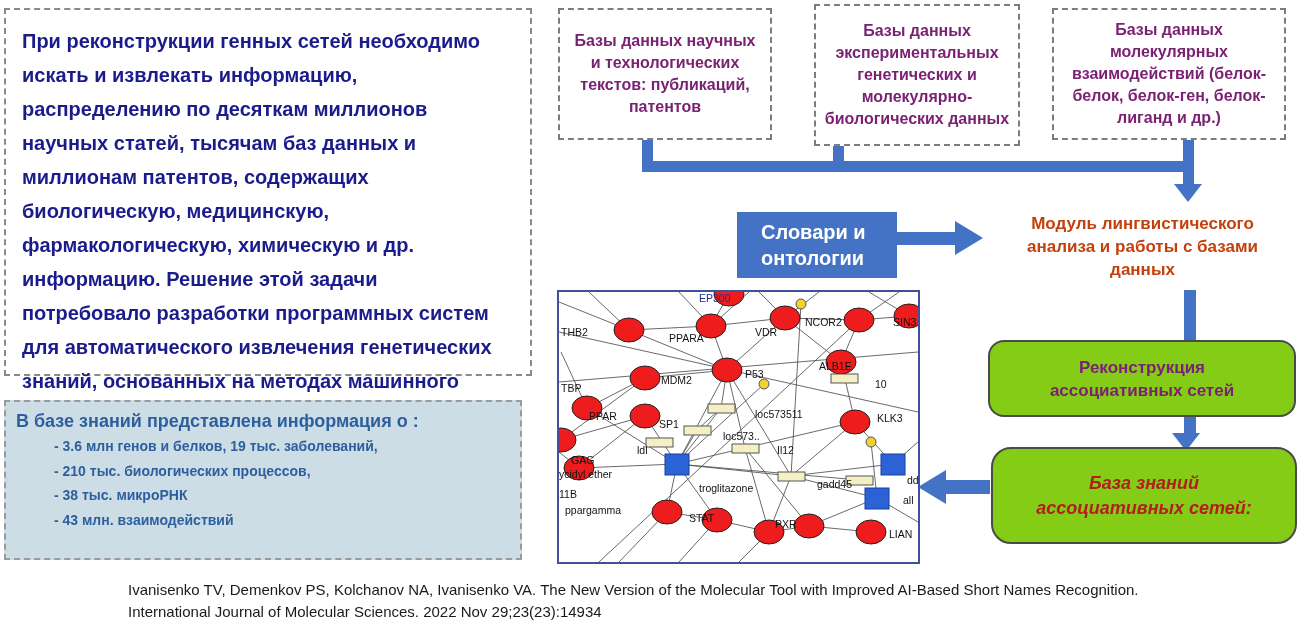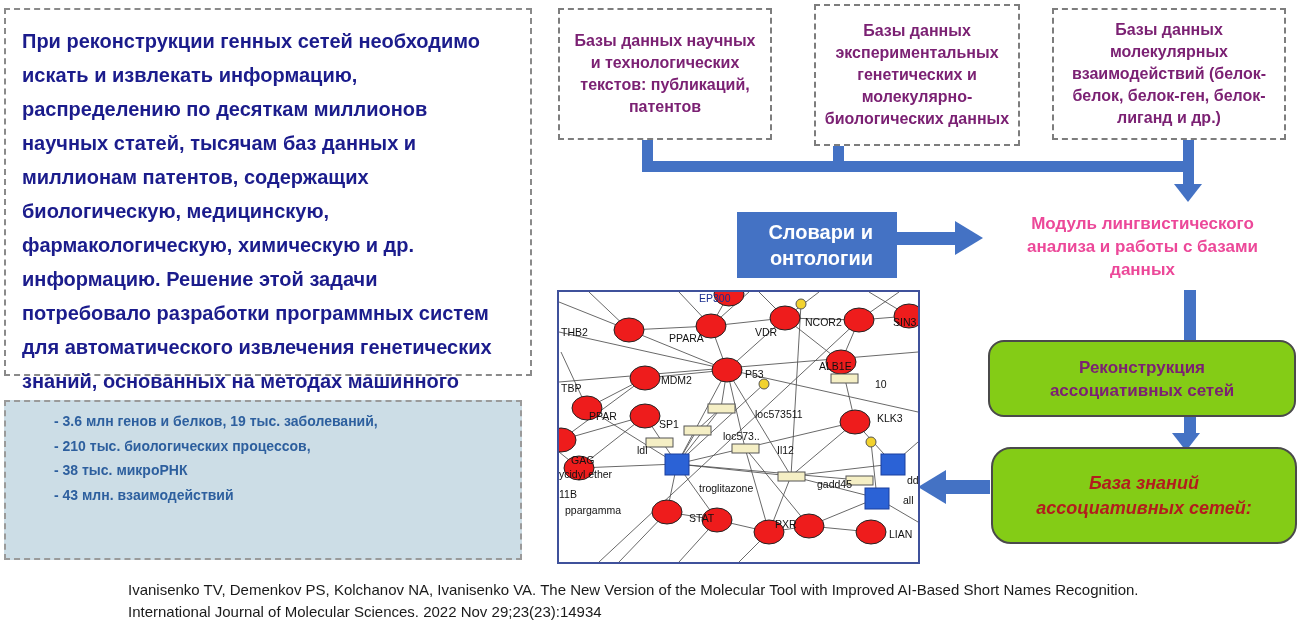--- a/index.html
+++ b/index.html
@@ -45,32 +45,32 @@
     border-left:14px solid transparent;border-right:14px solid transparent;
     border-top:18px solid #4472c4;}
   .downbar2{left:1184px;top:290px;width:12px;height:50px;}
   .shaft4{left:1184px;top:417px;width:12px;height:16px;}
   .head-down-2{left:1172px;top:433px;width:0;height:0;background:none;
     border-left:14px solid transparent;border-right:14px solid transparent;
     border-top:18px solid #4472c4;}
   
   .dict-box{
     left:737px;top:212px;width:160px;height:66px;background:#4472c4;
-    display:flex;align-items:center;justify-content:center;text-align:right;
+    display:flex;align-items:center;justify-content:center;text-align:left;
     color:#ffffff;font-weight:700;font-size:20px;line-height:26px;
   }
   .dict-box span{display:block;width:112px;}
   .rshaft{left:897px;top:232px;width:58px;height:13px;}
   .head-right{left:955px;top:221px;width:0;height:0;background:none;
     border-top:17px solid transparent;border-bottom:17px solid transparent;
     border-left:28px solid #4472c4;}
   
   .module-text{
     left:990px;top:212px;width:305px;text-align:center;
-    color:#ec4899;font-weight:700;font-size:17px;line-height:23px;
+    color:#c2410c;font-weight:700;font-size:17px;line-height:23px;
   }
   .module-text span{display:inline-block;width:260px;}
   
   .round-box{
     box-sizing:border-box;border:2px solid #4a4a4a;border-radius:16px;background:#84cc16;
     display:flex;align-items:center;justify-content:center;text-align:center;
     font-weight:700;
   }
   .recon-box{left:988px;top:340px;width:308px;height:77px;color:#7b2173;font-size:17px;line-height:23px;}
   .recon-box span{display:block;width:210px;}
@@ -93,20 +93,21 @@
   }
 </style>
 </head>
 <body>
 
 <div class="abs intro-box">
   <p>При реконструкции генных сетей необходимо искать и извлекать информацию, распределению по десяткам миллионов научных статей, тысячам баз данных и миллионам патентов, содержащих биологическую, медицинскую, фармакологическую, химическую и др. информацию. Решение этой задачи потребовало разработки программных систем для автоматического извлечения генетических знаний, основанных на методах машинного бучения.</p>
 </div>
 
 <div class="abs stats-box">
+  <p class="stats-title">В базе знаний представлена информация о :</p>
   <p class="stats-item">- 3.6 млн генов и белков, 19 тыс. заболеваний,</p>
   <p class="stats-item">- 210 тыс. биологических процессов,</p>
   <p class="stats-item">- 38 тыс. микроРНК</p>
   <p class="stats-item">- 43 млн. взаимодействий</p>
 </div>
 
 <div class="abs src-box src-1">
   <span>Базы данных научных и технологических текстов: публикаций, патентов</span>
 </div>
 <div class="abs src-box src-2">

